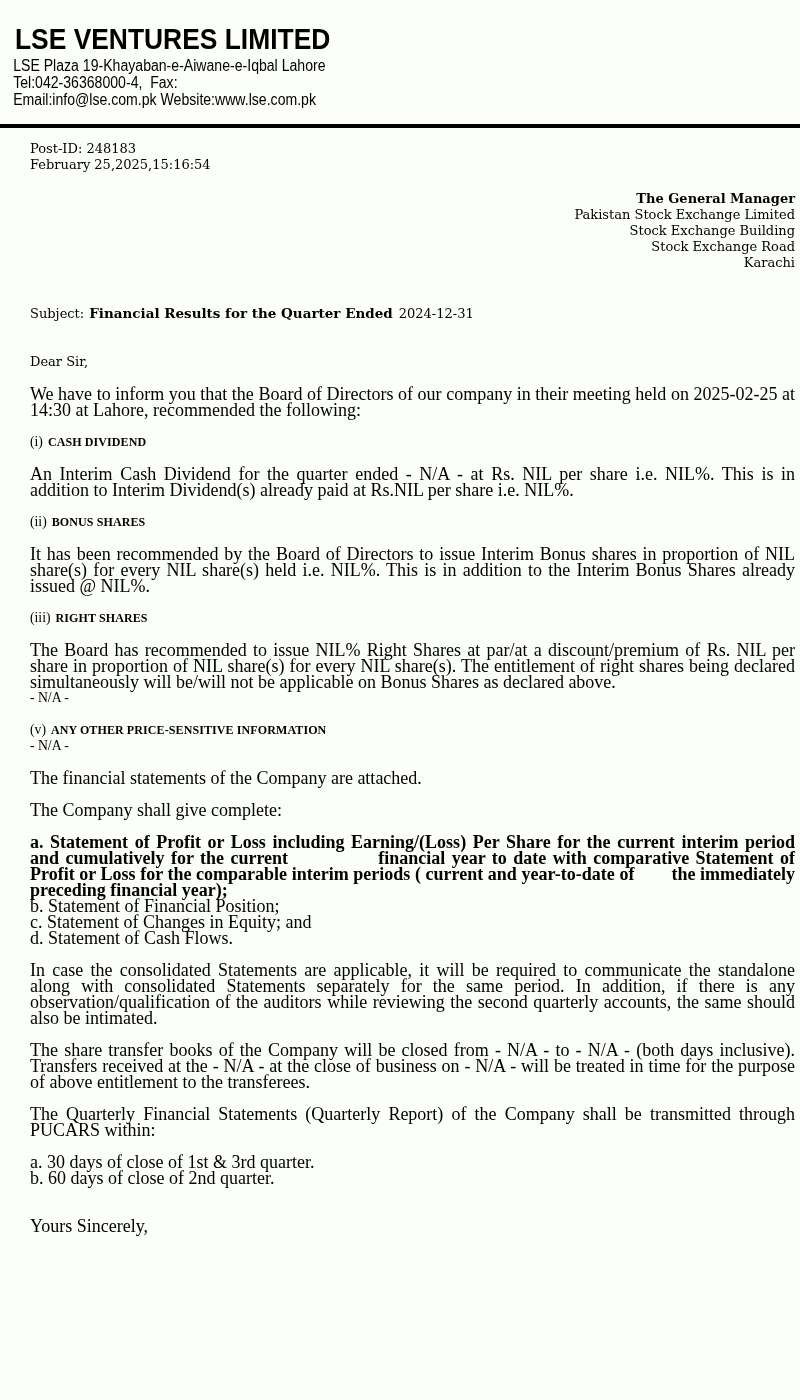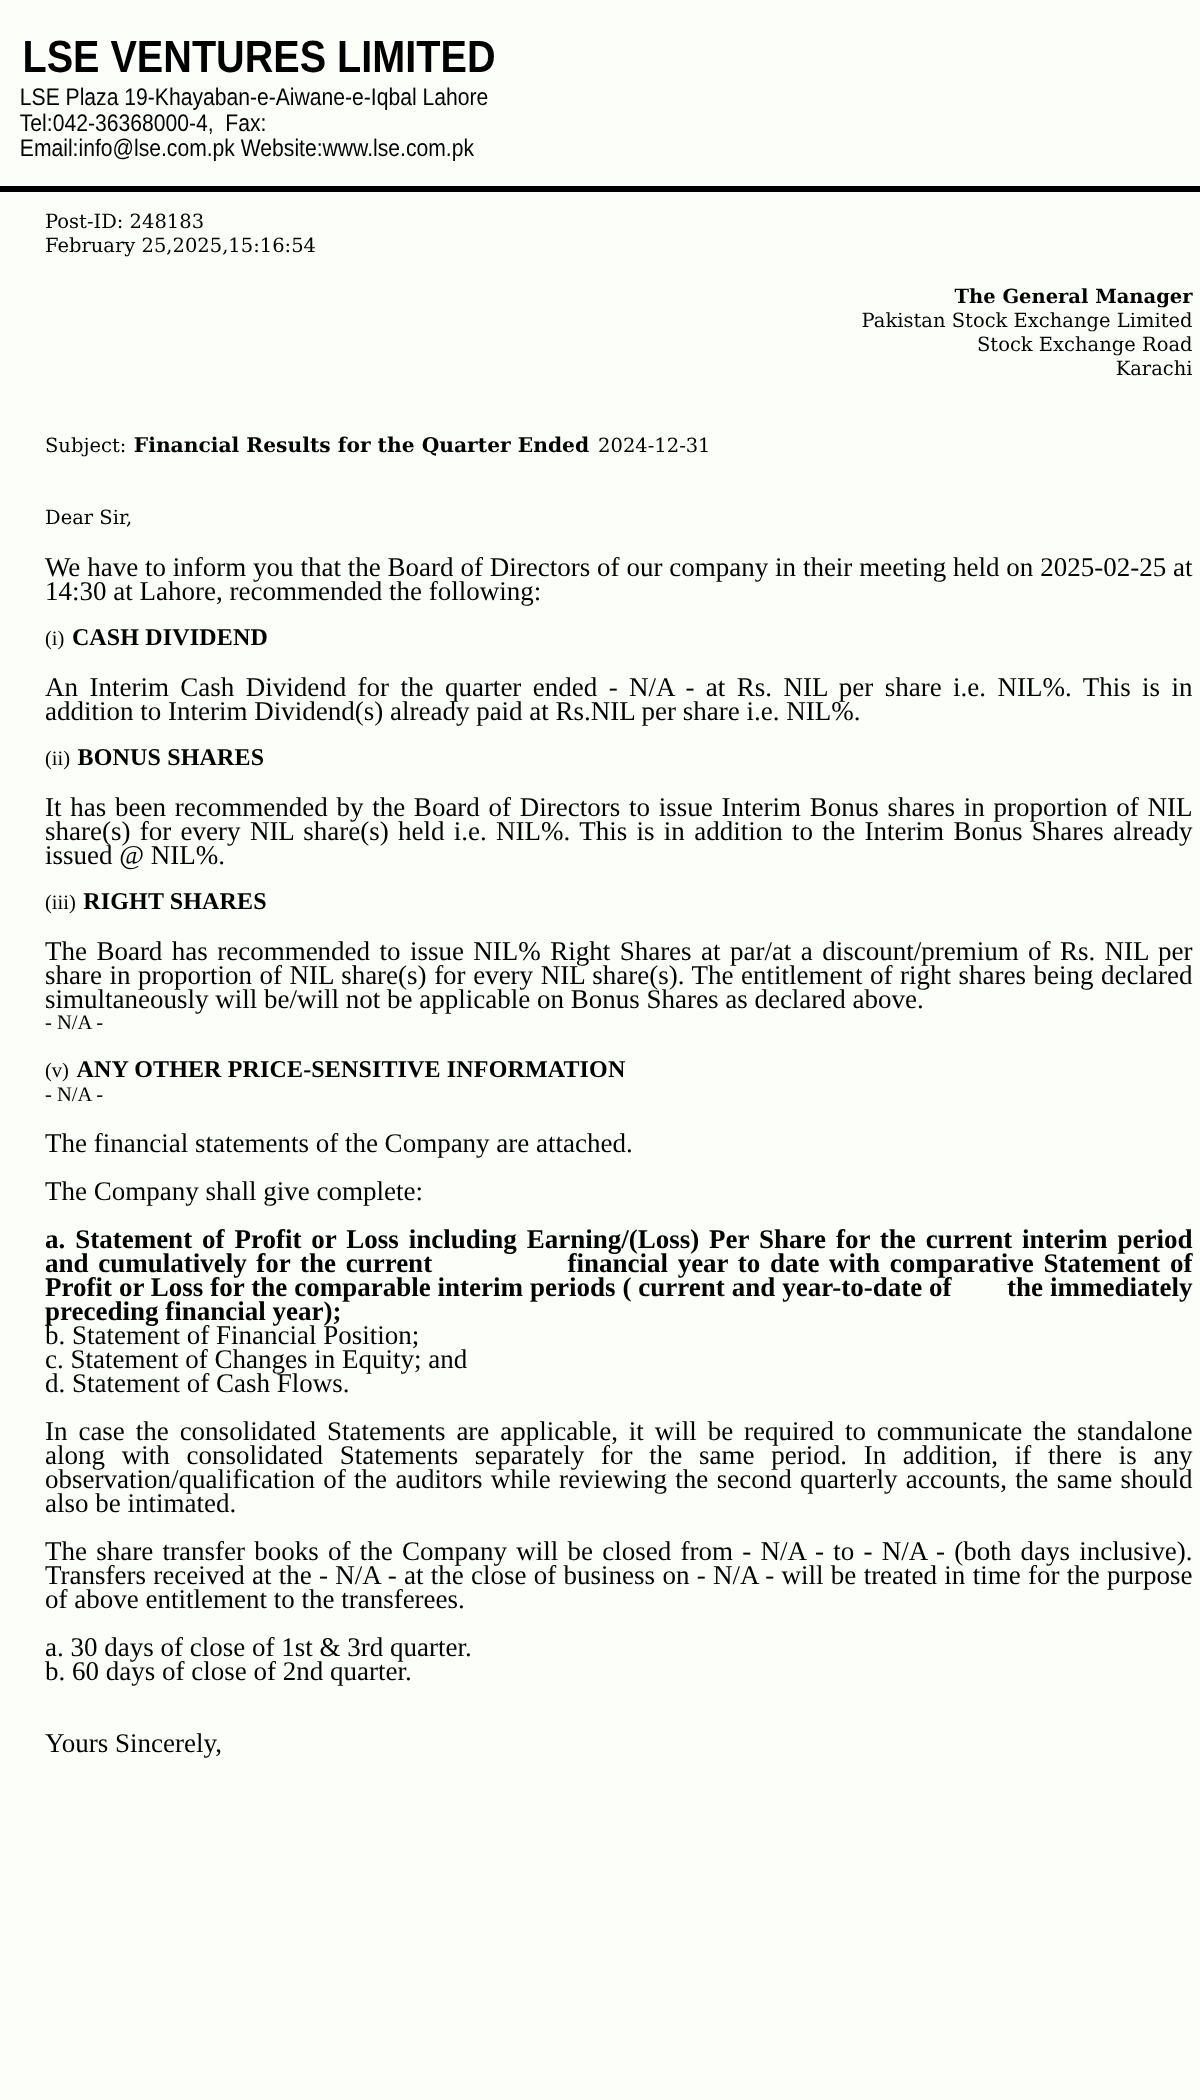--- a/index.html
+++ b/index.html
@@ -45,21 +45,21 @@
   .meta { margin-top: 13px; }
   .recipient { margin-top: 18px; text-align: right; }
   .subject { margin-top: 34px; white-space: pre; }
   .subject .lbl { margin-right: 5px; }
   .subject b { font-size: 13.5px; margin-right: 6px; }
   .salutation { margin-top: 32px; }
   .intro { margin-top: 16px; }
   .blk { margin-top: 16px; }
   .sec-head { margin-top: 16px; font-family: "Liberation Serif", serif; font-size: 13.7px; line-height: 16px; }
   .sec-head .num { margin-right: 5px; }
-  .sec-head b { font-size: 16px; letter-spacing: 0.1px; }
+  .sec-head b { font-size: 12px; letter-spacing: 0.1px; }
   .na { margin: 0; text-align: left; padding-right: 45px; font-family: "Liberation Serif", serif; font-size: 13.7px; line-height: 16px; }
   .prewrap { white-space: pre-wrap; font-weight: bold; }
   .signoff { margin-top: 32px; }
   b, strong { font-weight: bold; }
 </style>
 </head>
 <body>
 
 <div class="hdr">
   <div class="company-name">LSE VENTURES LIMITED</div>
@@ -73,20 +73,21 @@
 <div class="content">
 
   <div class="serif-wide meta">
     <div>Post-ID: 248183</div>
     <div>February 25,2025,15:16:54</div>
   </div>
 
   <div class="serif-wide recipient">
     <div><b>The General Manager</b></div>
     <div>Pakistan Stock Exchange Limited</div>
+    <div>Stock Exchange Building</div>
     <div>Stock Exchange Road</div>
     <div>Karachi</div>
   </div>
 
   <div class="serif-wide subject"><span class="lbl">Subject:</span><b>Financial Results for the Quarter Ended</b><span>2024-12-31</span></div>
 
   <div class="serif-wide salutation">Dear Sir,</div>
 
   <div class="body-text intro">We have to inform you that the Board of Directors of our company in their meeting held on 2025-02-25 at 14:30 at Lahore, recommended the following:</div>
 
@@ -113,20 +114,21 @@
     <div>b. Statement of Financial Position;</div>
     <div>c. Statement of Changes in Equity; and</div>
     <div>d. Statement of Cash Flows.</div>
   </div>
 
   <div class="body-text blk">In case the consolidated Statements are applicable, it will be required to communicate the standalone along with consolidated Statements separately for the same period. In addition, if there is any observation/qualification of the auditors while reviewing the second quarterly accounts, the same should also be intimated.</div>
 
 
   <div class="body-text blk">The share transfer books of the Company will be closed from - N/A - to - N/A - (both days inclusive). Transfers received at the - N/A - at the close of business on - N/A - will be treated in time for the purpose of above entitlement to the transferees.</div>
 
+  <div class="body-text blk">The Quarterly Financial Statements (Quarterly Report) of the Company shall be transmitted through PUCARS within:</div>
 
   <div class="body-text blk">
     <div>a. 30 days of close of 1st &amp; 3rd quarter.</div>
     <div>b. 60 days of close of 2nd quarter.</div>
   </div>
 
   <div class="body-text signoff">Yours Sincerely,</div>
 
 </div>
 

